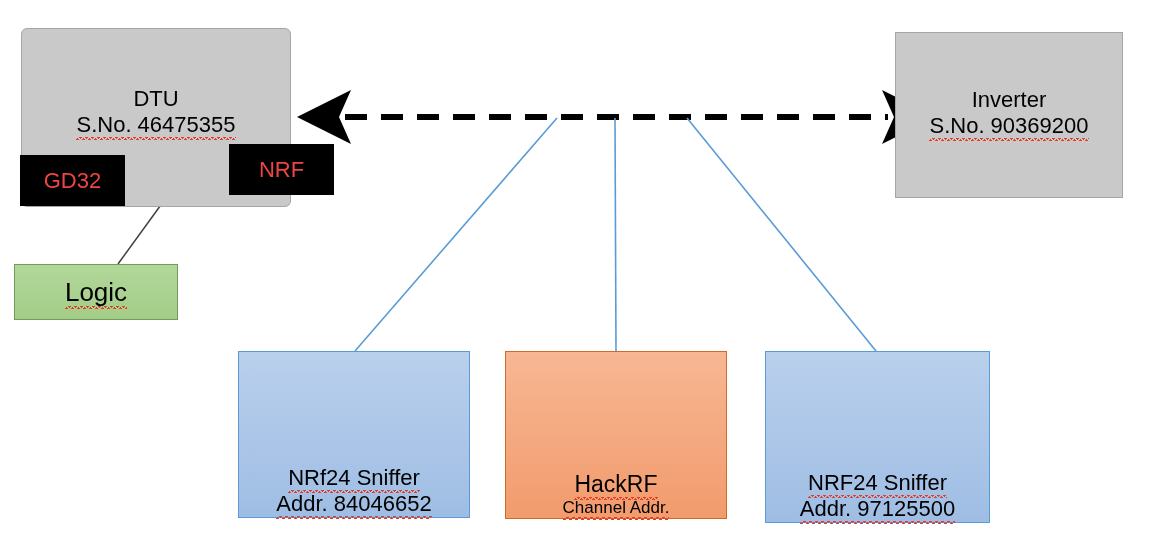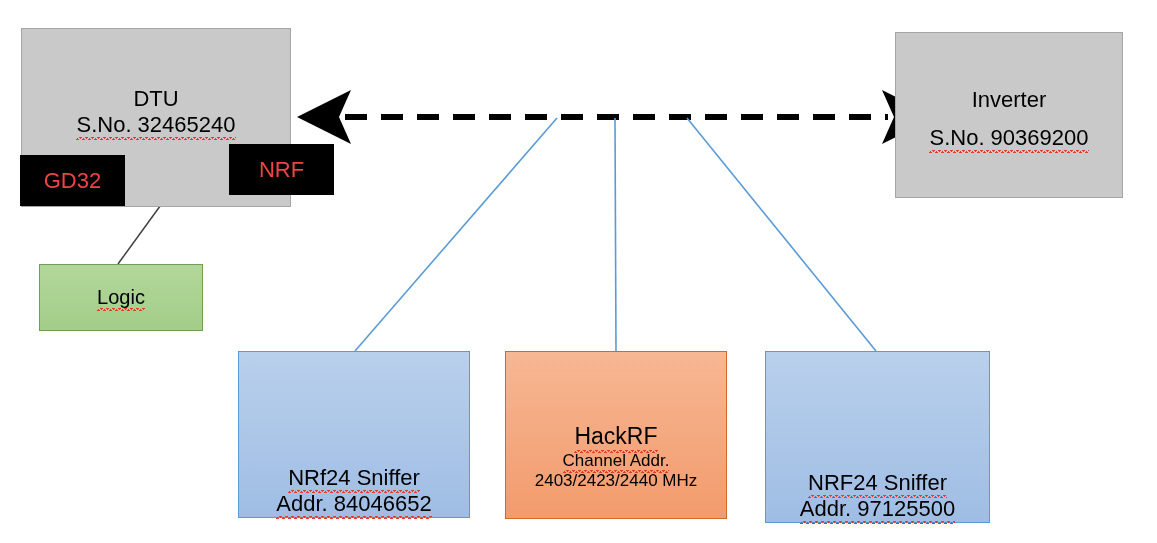--- a/index.html
+++ b/index.html
@@ -39,69 +39,69 @@
   
   .device {
     background: #c9c9c9;
     border: 1px solid #a6a6a6;
   }
   #dtu-node {
     left: 21px; top: 28px;
     width: 270px; height: 179px;
     justify-content: flex-start;
     padding-top: 57px;
+    border-radius: 6px;
   }
   #inverter-node {
     left: 895px; top: 32px;
     width: 228px; height: 166px;
     justify-content: flex-start;
     padding-top: 54px;
-    gap: 12px;
   }
   .device-title { font-size: 22px; }
   .device-sub {
     font-size: 22px;
     position: relative;
   }
   
   .chip {
     background: #000000;
     color: #ef4444;
     border: none;
     font-size: 22px;
   }
   #gd32-node { left: 20px; top: 155px; width: 105px; height: 51px; }
   #nrf-node  { left: 229px; top: 144px; width: 105px; height: 51px; }
 
   
   #logic-node {
-    left: 39px; top: 264px;
-    width: 164px; height: 67px;
+    left: 14px; top: 264px;
+    width: 164px; height: 56px;
     background: linear-gradient(180deg, #b2d79a 0%, #a3cd88 100%);
     border: 1px solid #6f9e54;
-    font-size: 20px;
+    font-size: 26px;
   }
 
   
   .sniffer {
     background: linear-gradient(180deg, #b9d0ec 0%, #9fbde4 100%);
     border: 1px solid #5b9bd5;
     font-size: 22px;
     justify-content: flex-end;
     padding-top: 74px;
     text-decoration: underline;
   }
   #sniffer1-node { left: 238px; top: 351px; width: 232px; height: 167px; }
   #sniffer2-node { left: 765px; top: 351px; width: 225px; height: 172px; }
   #hackrf-node {
     left: 505px; top: 351px;
     width: 222px; height: 168px;
     background: linear-gradient(180deg, #f7b793 0%, #f29b6d 100%);
     border: 1px solid #d06a2a;
-    justify-content: center;
+    justify-content: flex-end;
     padding-top: 44px;
   }
   .hackrf-title { font-size: 23px; }
   .hackrf-line  { font-size: 17px; }
 
   
   .squiggle { position: relative; display: inline-block; }
   .squiggle::after {
     content: "";
     position: absolute;
@@ -142,21 +142,21 @@
     <line x1="179" y1="180" x2="118" y2="264" stroke="#3f3f3f" stroke-width="1.5"></line>
 
     <line x1="557" y1="118" x2="355" y2="351" stroke="#5b9bd5" stroke-width="1.6"></line>
     <line x1="615" y1="118" x2="616" y2="351" stroke="#5b9bd5" stroke-width="1.6"></line>
     <line x1="687" y1="118" x2="876" y2="351" stroke="#5b9bd5" stroke-width="1.6"></line>
   </svg>
 
   <div class="node device" id="dtu-node">
     <div class="device-title">DTU</div>
     <div class="device-sub">
-      <span class="squiggle">S.No. 32465240</span>
+      <span class="squiggle">S.No. 46475355</span>
     </div>
   </div>
 
   <div class="node chip" id="gd32-node">
     <div>GD32</div>
   </div>
 
   <div class="node chip" id="nrf-node">
     <div>NRF</div>
   </div>
@@ -183,21 +183,20 @@
     </div>
   </div>
 
   <div class="node" id="hackrf-node">
     <div class="hackrf-title">
       <span class="squiggle">HackRF</span>
     </div>
     <div class="hackrf-line">
       <span class="squiggle">Channel Addr.</span>
     </div>
-    <div class="hackrf-line">2403/2423/2440 MHz</div>
   </div>
 
   <div class="node sniffer" id="sniffer2-node">
     <div>
       <span class="squiggle">NRF24 Sniffer</span>
     </div>
     <div>
       <span class="squiggle">Addr. 97125500</span>
     </div>
   </div>

